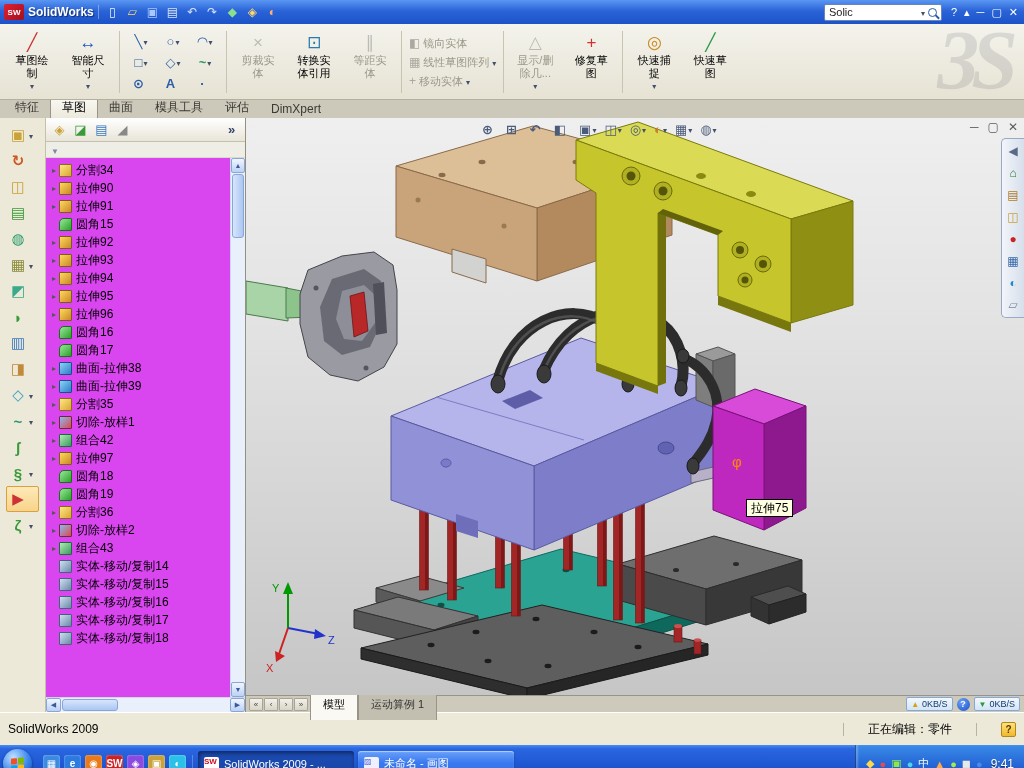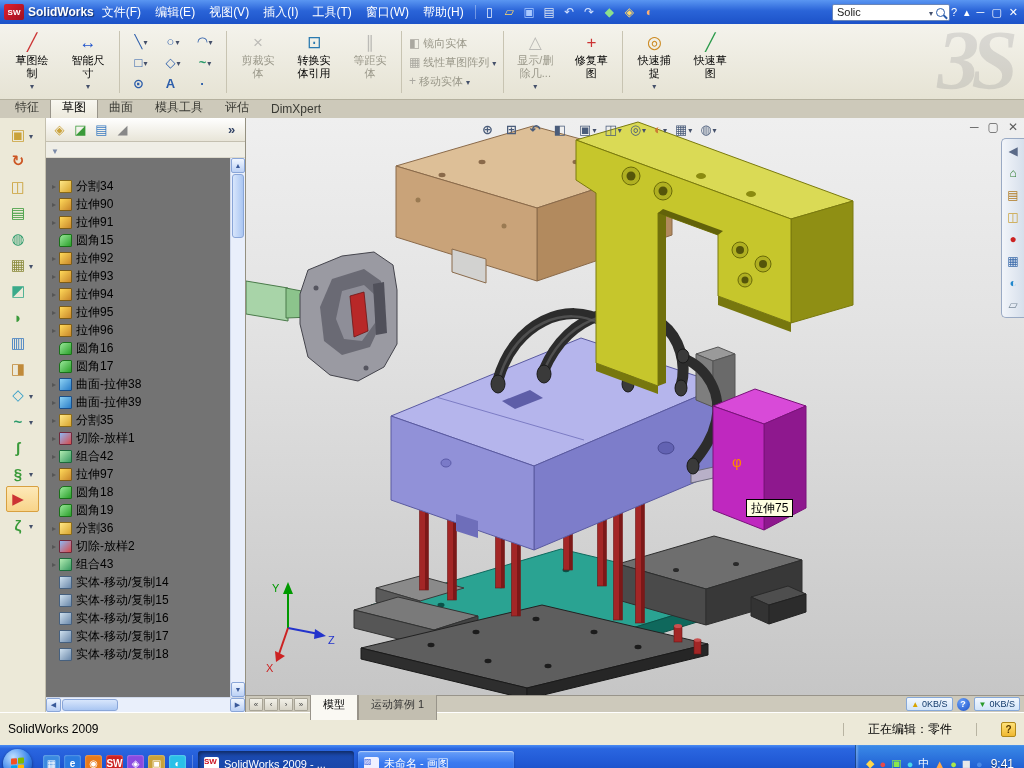--- a/index.html
+++ b/index.html
@@ -10,21 +10,21 @@
 .dd.show{visibility:visible}
 .dd::after{content:"▾";font-size:8px;color:#44506a}
 
 .titlebar{height:24px;background:linear-gradient(180deg,#5a96f2,#2a64d8 45%,#1c52c8);display:flex;align-items:center;padding:0 6px 0 4px;gap:1px;color:#fff}
 .sw-logo{width:20px;height:16px;background:linear-gradient(135deg,#e02030,#a01020);border-radius:2px;font-size:8px;font-weight:bold;display:flex;align-items:center;justify-content:center;margin-right:3px}
 .app-name{font-weight:bold;margin-right:0;text-shadow:1px 1px 1px rgba(0,0,0,.5)}
 .menu-item{padding:3px 7px}
 .tsep{width:1px;height:14px;background:rgba(255,255,255,.35);margin:0 3px}
 .ticon{width:19px;height:17px;display:flex;align-items:center;justify-content:center;font-size:12px;border-radius:2px}
 .spacer{flex:1}
-.search{width:118px;height:17px;background:#fff;border:1px solid #6a86b8;border-radius:2px;display:flex;align-items:center;gap:3px;padding:0 4px;color:#222;font-size:11px;margin-right:0}
+.search{width:118px;height:17px;background:#fff;border:1px solid #6a86b8;border-radius:2px;display:flex;align-items:center;gap:3px;padding:0 4px;color:#222;font-size:11px;margin-right:8px}
 .mag{width:9px;height:9px;border:1.5px solid #2a5caa;border-radius:50%;position:relative;flex:none}
 .mag::after{content:"";position:absolute;width:5px;height:1.5px;background:#2a5caa;transform:rotate(45deg);right:-4px;bottom:-2px}
 .tright{display:flex;align-items:center;gap:7px;font-size:11px}
 
 .ribbon{height:76px;background:linear-gradient(#f4f3ec,#e6e3d4);border-bottom:1px solid #b4b09e;display:flex;align-items:stretch;padding:3px 2px 2px 4px;position:relative;overflow:hidden}
 .watermark{position:absolute;right:14px;top:-12px;font-family:"Liberation Serif","DejaVu Serif",serif;font-style:italic;font-weight:bold;font-size:84px;color:rgba(90,90,100,.16);letter-spacing:-8px;pointer-events:none}
 .rb-group{display:flex;align-items:stretch;position:relative;z-index:1}
 .rb-large{width:56px;display:flex;flex-direction:column;align-items:center;padding-top:3px;text-align:center;font-size:11px;line-height:13px}
 .rb-large .lbicon{width:26px;height:24px;display:flex;align-items:center;justify-content:center;font-size:17px;font-weight:bold}
 .rb-large .lbl span{display:block}
@@ -48,21 +48,21 @@
 .lt-row i{width:22px;height:22px;font-size:15px;font-weight:bold}
 .lt-row.active{background:linear-gradient(#fde9b8,#f8d48a);border:1px solid #d8a040;border-radius:2px}
 .lt .dd{width:9px}
 .tree{width:200px;display:flex;flex-direction:column;border-right:1px solid #949080;background:#f6f5ef}
 .tree-hdr{height:24px;display:flex;align-items:center;gap:4px;padding:0 5px;background:linear-gradient(#ffffff,#e8e5d8);border-bottom:1px solid #c4c0b0}
 .tree-hdr i{width:17px;height:17px;font-size:13px;font-weight:bold}
 .tree-hdr i:last-child{margin-left:auto;font-weight:bold}
 .tree-filter{height:16px;display:flex;align-items:center;padding:0 5px;background:#efeee6;border-bottom:1px solid #dcd9cc;gap:4px}
 .funnel::after{content:"▼";font-size:8px;color:#7a8aa8}
 .tree-main{flex:1;display:flex;overflow:hidden}
-.tree-list{flex:1;background:#737373;padding-top:19px;overflow:hidden}
+.tree-list{flex:1;background:#d946ef;padding-top:3px;overflow:hidden}
 .titem{height:18px;display:flex;align-items:center;padding-left:3px;white-space:nowrap}
 .titem .arr{width:10px;font-size:8px;color:#555;visibility:hidden;text-align:center;flex:none}
 .titem .arr.show{visibility:visible}
 .titem .arr::after{content:"▸"}
 .ficon{width:13px;height:13px;margin-right:4px;flex:none;border-radius:1px}
 .ic-split{background:linear-gradient(135deg,#ffe786,#d8a530);border:1px solid #8a6a18}
 .ic-extrude{background:linear-gradient(135deg,#ffd95a,#c8872a);border:1px solid #7c5c18}
 .ic-fillet{background:linear-gradient(135deg,#9ae89a,#2aa02a);border:1px solid #1a701a;border-radius:5px 1px 1px 1px}
 .ic-surface{background:linear-gradient(135deg,#8ed2f4,#2a7ec8);border:1px solid #1a4e88}
 .ic-loftcut{background:linear-gradient(135deg,#8eb8f4,#d84a4a);border:1px solid #70283a}
@@ -116,30 +116,20 @@
 .tray{margin-left:auto;height:100%;display:flex;align-items:center;gap:5px;padding:0 10px;background:linear-gradient(180deg,#3a8ae8,#2262d4 60%,#1850bc);border-left:1px solid rgba(0,0,0,.35);box-shadow:inset 2px 0 2px rgba(255,255,255,.25)}
 .tray i{font-size:11px}
 .clock{color:#fff;margin-left:3px;text-shadow:0 1px 1px rgba(0,0,0,.6)}
 </style>
 </head>
 <body>
 
 <div class="titlebar">
   <div class="sw-logo">SW</div>
   <div class="app-name">SolidWorks</div>
-  <div style="display:flex">
-
-  <span class="menu-item">文件(F)</span>
-      <span class="menu-item">编辑(E)</span>
-      <span class="menu-item">视图(V)</span>
-      <span class="menu-item">插入(I)</span>
-      <span class="menu-item">工具(T)</span>
-      <span class="menu-item">窗口(W)</span>
-      <span class="menu-item">帮助(H)</span>
-    </div>
   <span class="tsep"></span>
   <div style="display:flex;align-items:center;gap:1px">
 
   <span class="ticon">
         <i style="color: rgb(242, 246, 255);">▯</i>
       </span>
       <span class="ticon">
         <i style="color: rgb(255, 217, 106);">▱</i>
       </span>
       <span class="ticon">

